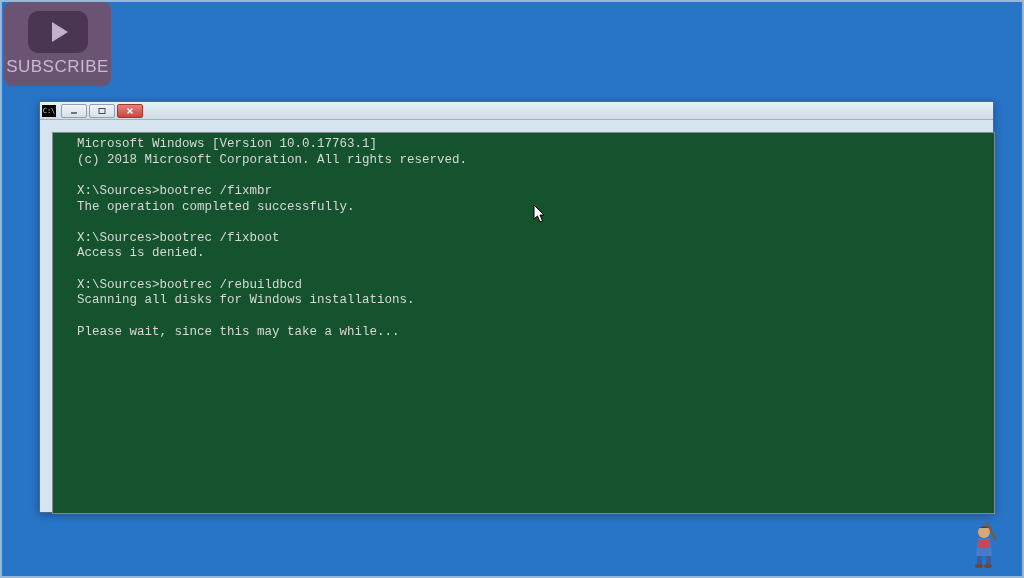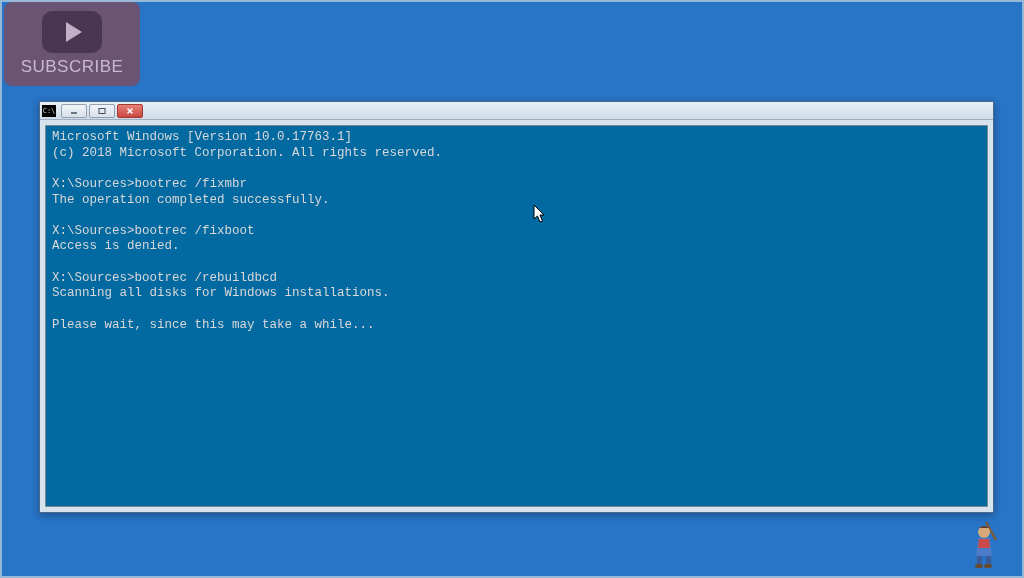--- a/index.html
+++ b/index.html
@@ -12,21 +12,21 @@
       height: 578px;
       background: #2874c7;
       position: relative;
       overflow: hidden;
       font-family: sans-serif;
     }
     .subscribe-box {
       position: absolute;
       top: 2px;
       left: 4px;
-      width: 136px;
+      width: 107px;
       height: 84px;
       background: #6b5373;
       border-radius: 8px;
       display: flex;
       flex-direction: column;
       align-items: center;
       justify-content: center;
       padding: 6px;
     }
     .play-icon {
@@ -111,24 +111,24 @@
       color: #405060;
     }
     .win-close {
       background: linear-gradient(to bottom, #e8807a, #c84840);
       color: #fff;
       border-color: #a03830;
     }
     .terminal-area {
       width: calc(100% - 10px);
       height: calc(100% - 28px);
-      margin: 5px;
-      background: #0369a1;
+      margin: 12px;
+      background: #14532d;
       border: 1px solid #808890;
-      padding: 4px 6px;
+      padding: 4px 24px;
       font-family: 'Consolas', 'Courier New', monospace;
       font-size: 12.5px;
       color: #d8d8d8;
       line-height: 1.25;
       white-space: pre;
       overflow: hidden;
       position: relative;
     }
     .prompt {
       color: #d8d8d8;

